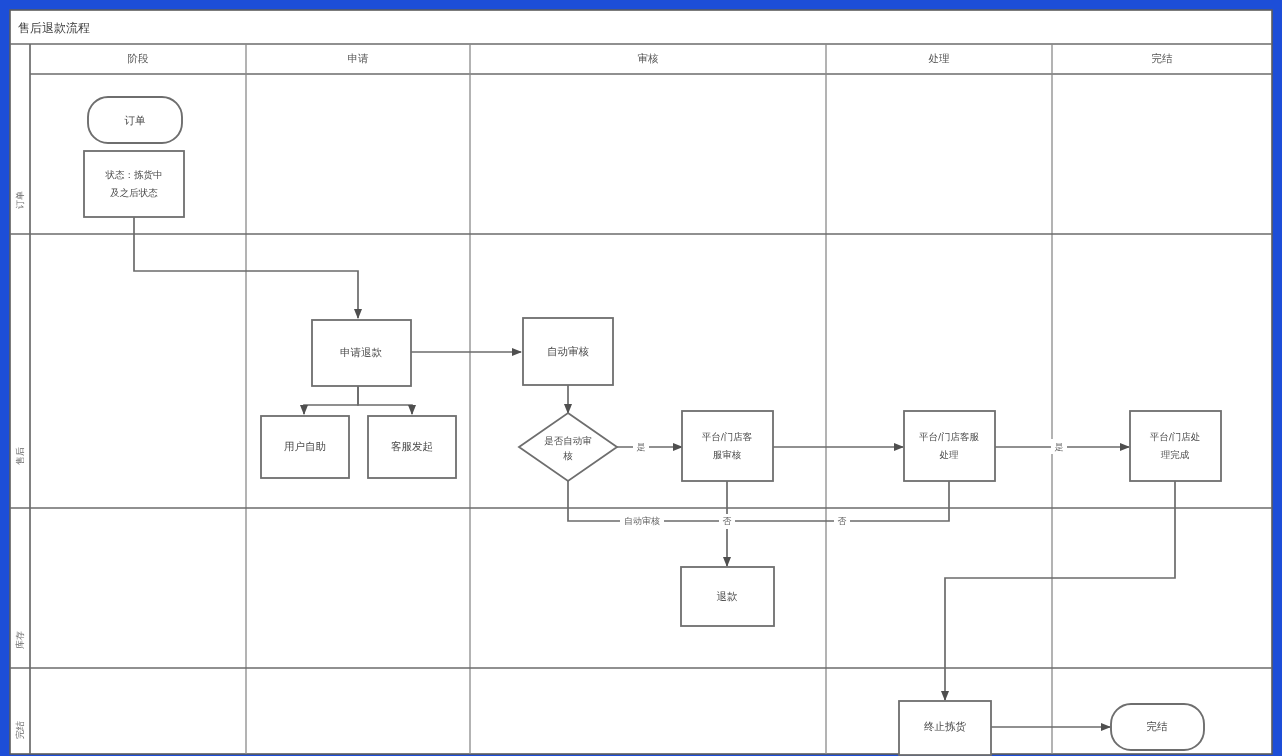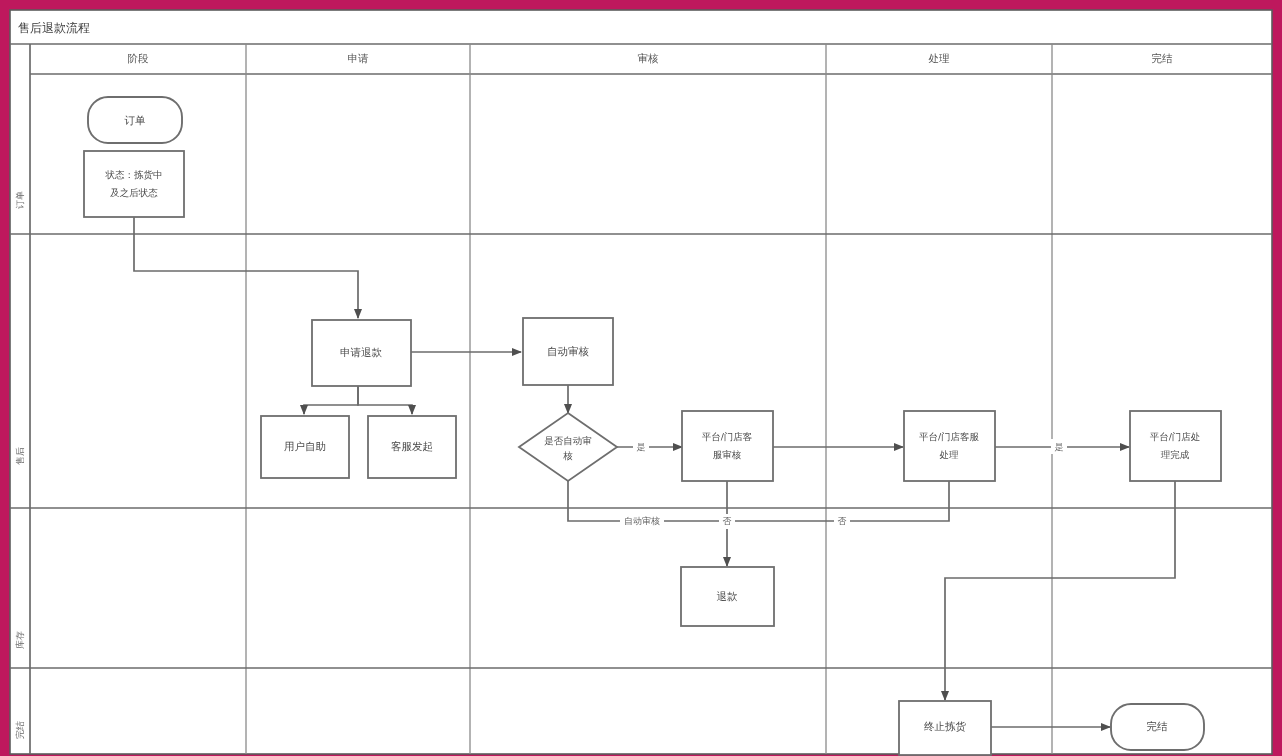--- a/index.html
+++ b/index.html
@@ -8,21 +8,21 @@
     background: #ffffff;
   }
   body {
     font-family: "DejaVu Sans", "Liberation Sans", sans-serif;
     -webkit-font-smoothing: antialiased;
   }
   #canvas {
     position: relative;
     width: 1282px;
     height: 756px;
-    background: #be185d;
+    background: #1d4ed8;
     overflow: hidden;
   }
   svg#diagram {
     position: absolute;
     left: 0;
     top: 0;
     width: 1282px;
     height: 756px;
   }
   .lane-frame {

